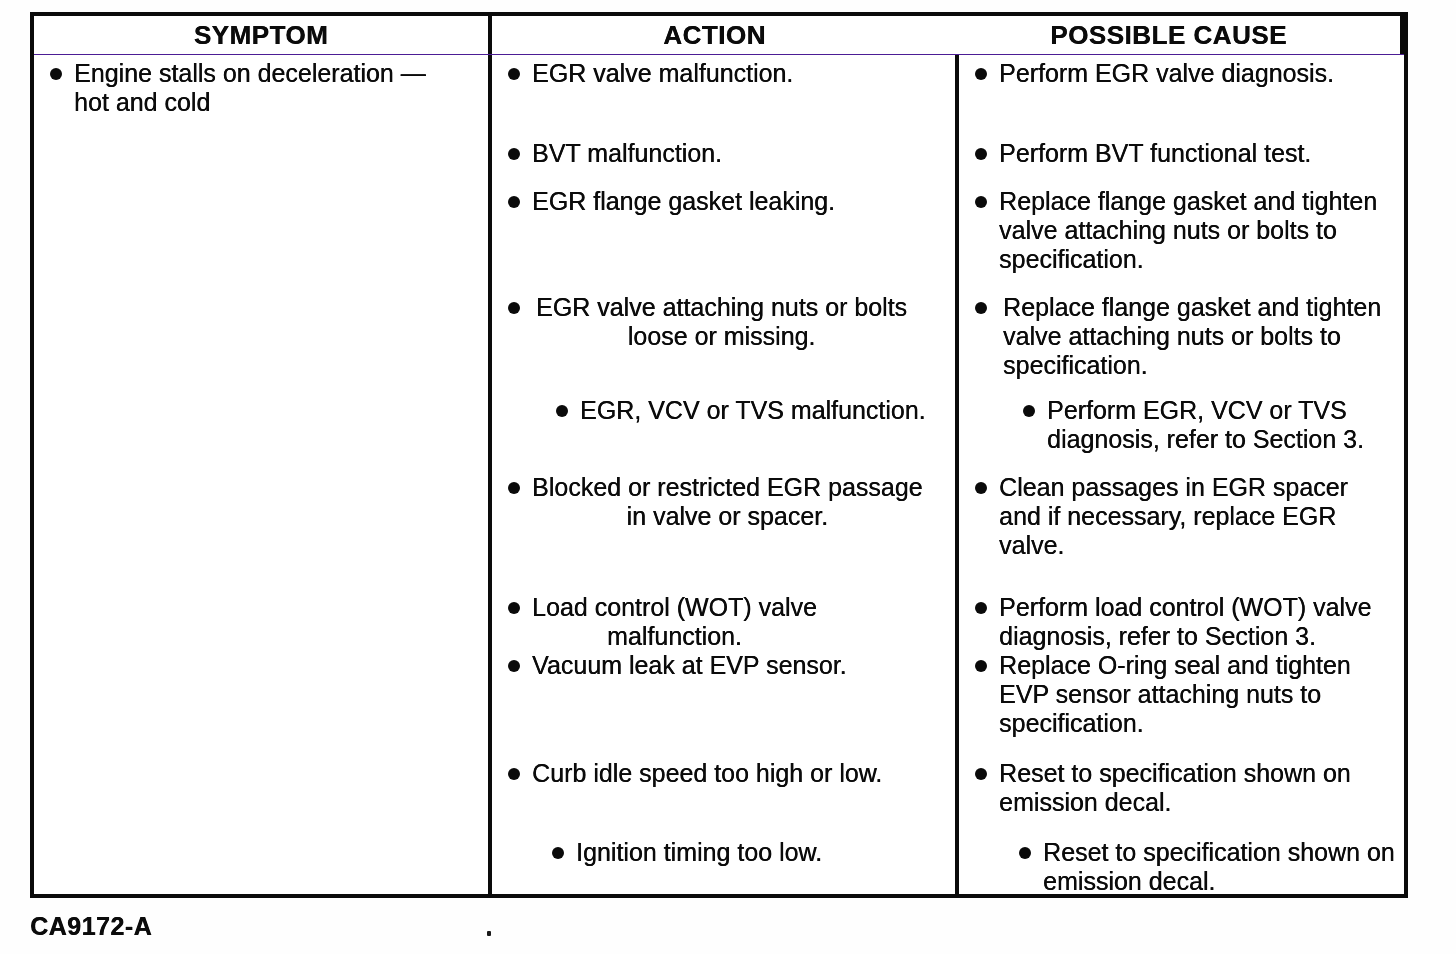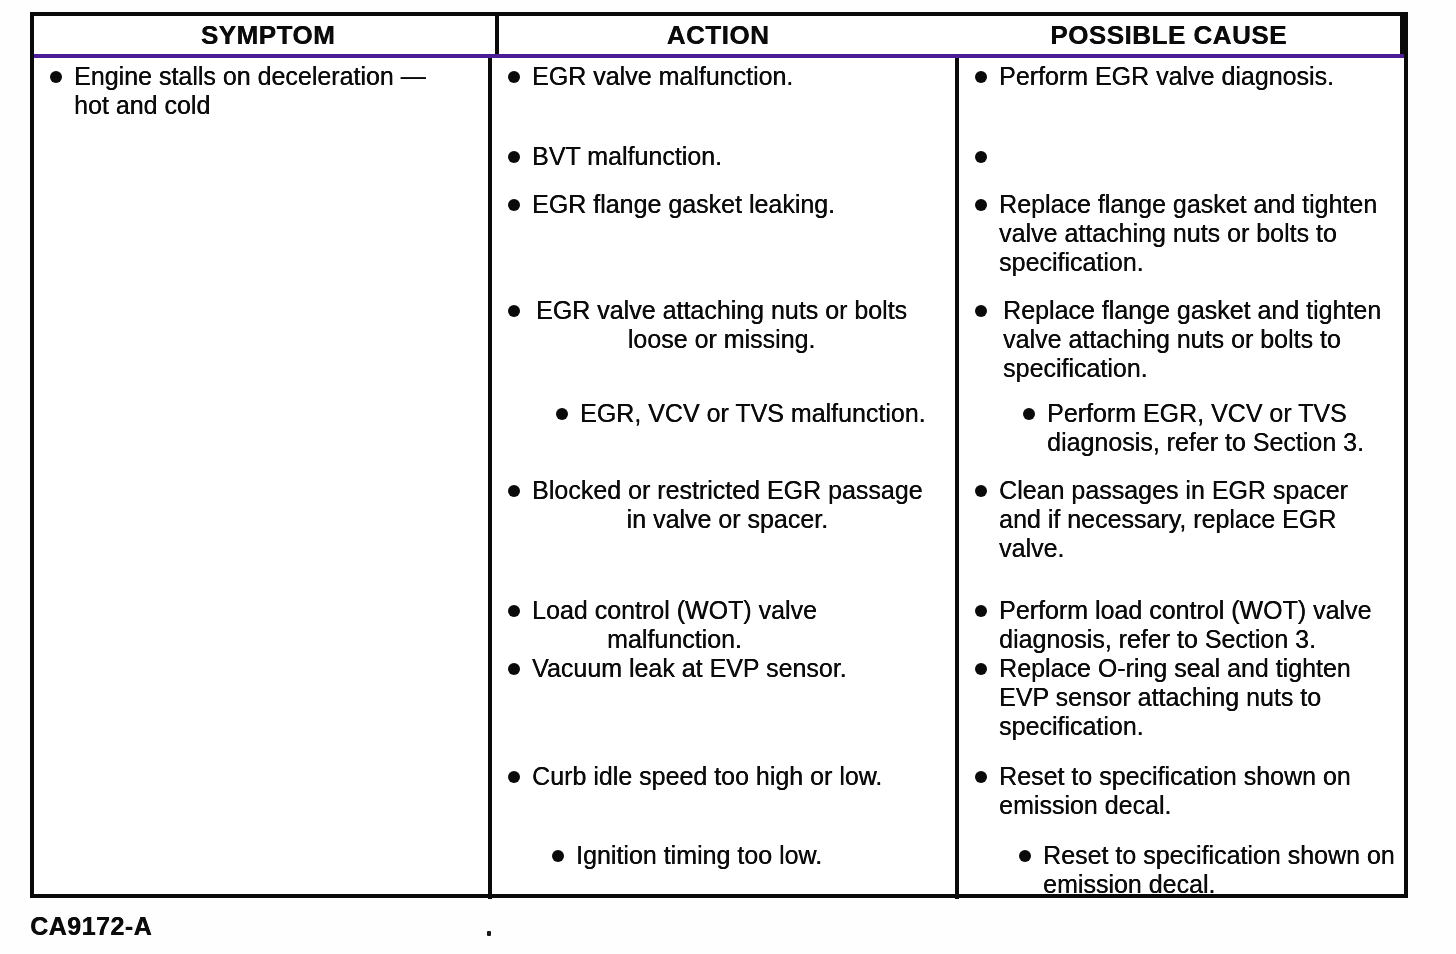--- a/index.html
+++ b/index.html
@@ -25,23 +25,22 @@
     width: 1378px;
     height: 886px;
     border: 4px solid #0a0a0a;
     box-sizing: border-box;
     background: #fff;
   }
   
   .thead {
     display: flex;
     height: 38px;
-    border-bottom: 4px solid #4c1d95;
+    border-bottom: 1px solid #4c1d95;
     box-sizing: content-box;
-    padding-left: 7px;
   }
   .th {
     display: flex;
     align-items: center;
     justify-content: center;
     font-weight: bold;
     font-size: 26px;
     letter-spacing: 0.5px;
     text-shadow: 0.4px 0 0 #0a0a0a;
     box-sizing: border-box;
@@ -145,20 +144,21 @@
         <span class="bullet"></span>
         <span>Perform EGR valve diagnosis.</span>
       </div>
 
       <div class="cell col-cause r2">
         <span class="bullet"></span>
         <span>BVT malfunction.</span>
       </div>
       <div class="cell col-action r2">
         <span class="bullet"></span>
+        <span>Perform BVT functional test.</span>
       </div>
 
       <div class="cell col-cause r3">
         <span class="bullet"></span>
         <span>EGR flange gasket leaking.</span>
       </div>
       <div class="cell col-action r3">
         <span class="bullet"></span>
         <span>Replace flange gasket and tighten
 valve attaching nuts or bolts to

